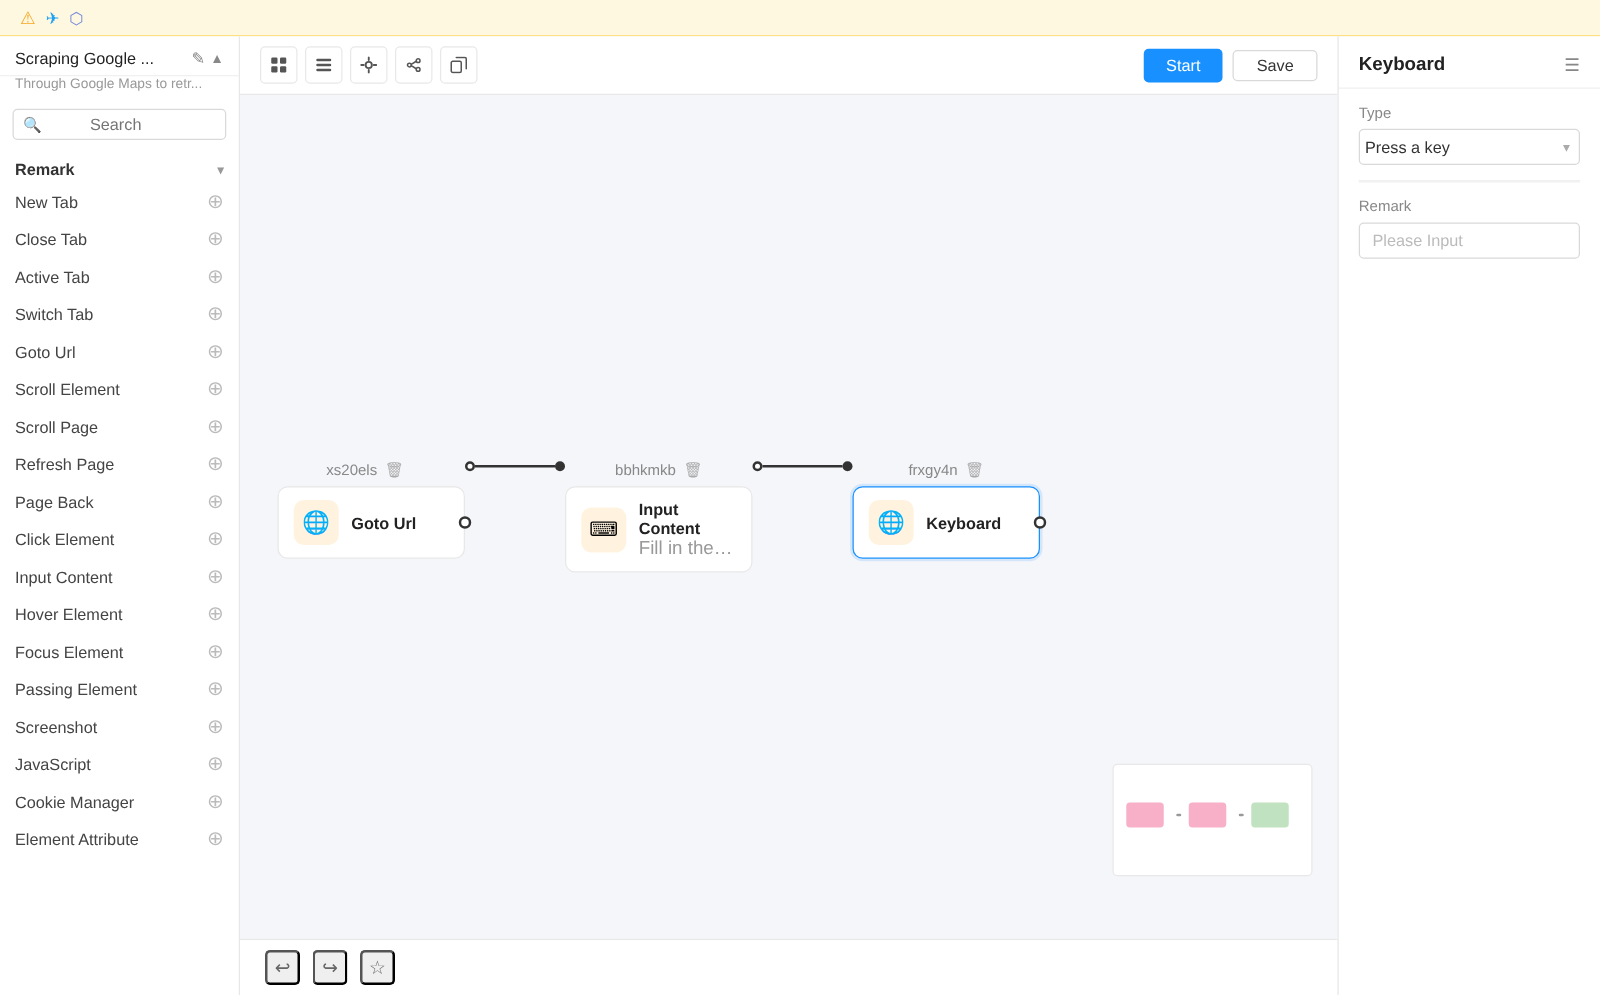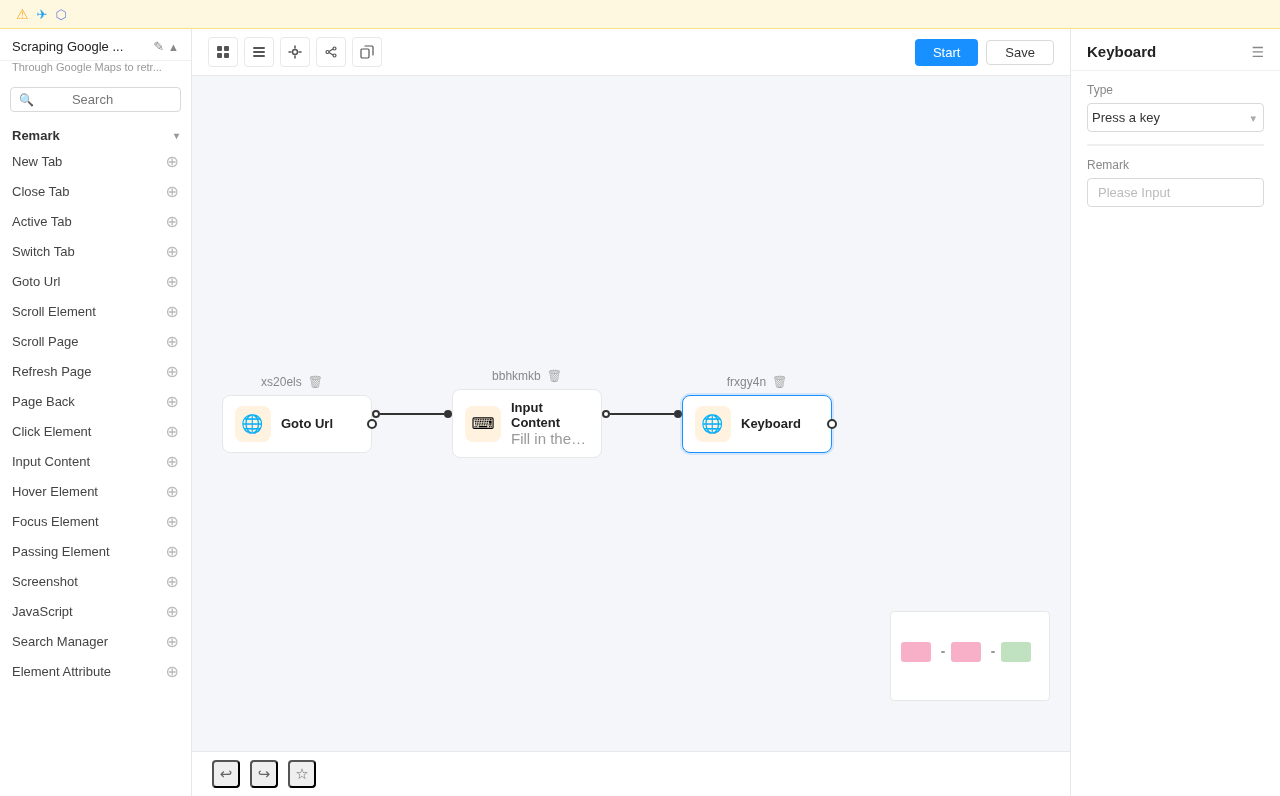--- a/index.html
+++ b/index.html
@@ -184,21 +184,21 @@
       position: relative;
       overflow: hidden;
       padding: 40px 20px;
       display: flex;
       align-items: center;
     }
 
     
     .flow-container {
       display: flex;
-      align-items: center;
+      align-items: flex-start;
       gap: 0;
       position: relative;
     }
 
     .flow-node {
       display: flex;
       flex-direction: column;
       align-items: center;
       position: relative;
     }
@@ -487,21 +487,21 @@
       </div>
       <div class="sidebar-item">
         <span>Screenshot</span>
         <span class="add-btn">⊕</span>
       </div>
       <div class="sidebar-item">
         <span>JavaScript</span>
         <span class="add-btn">⊕</span>
       </div>
       <div class="sidebar-item">
-        <span>Search Manager</span>
+        <span>Cookie Manager</span>
         <span class="add-btn">⊕</span>
       </div>
       <div class="sidebar-item">
         <span>Element Attribute</span>
         <span class="add-btn">⊕</span>
       </div>
     </div>
   </div>
 
   <div class="canvas-area">

